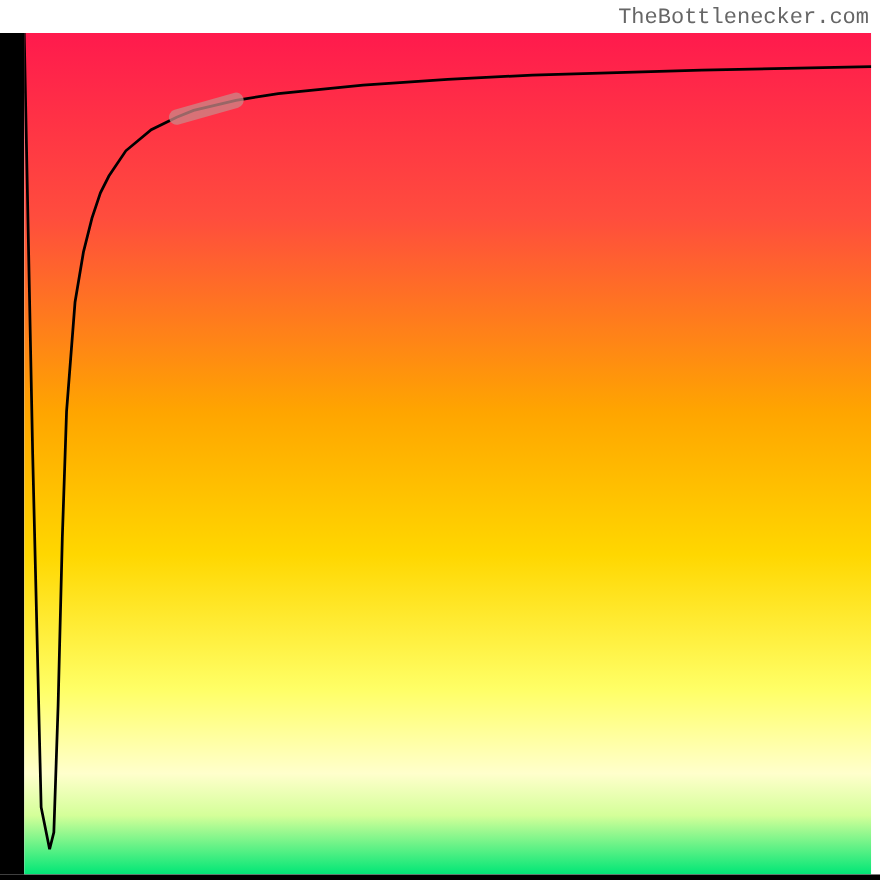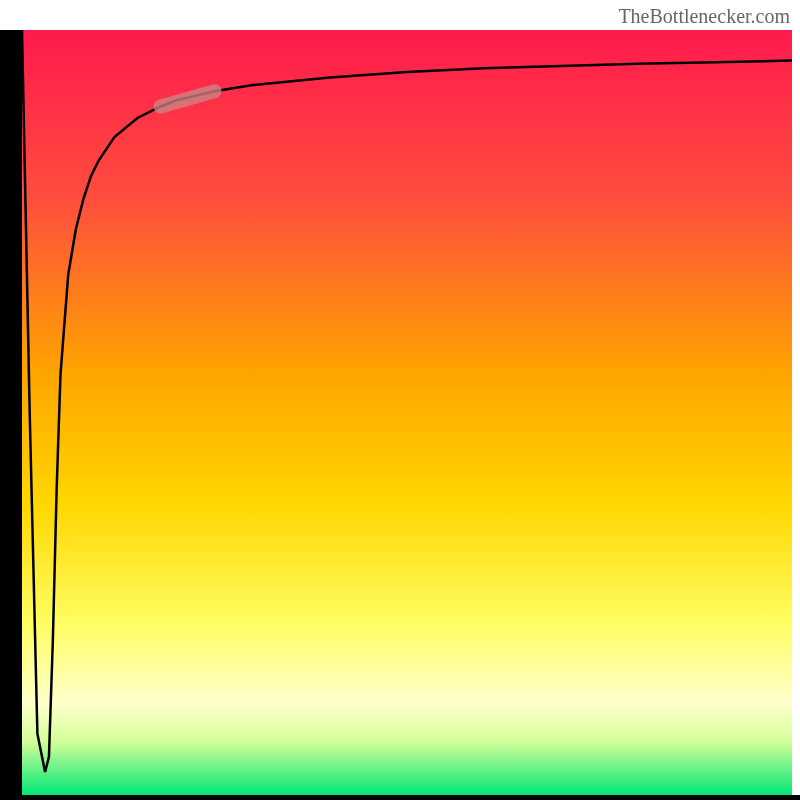--- a/index.html
+++ b/index.html
@@ -14,21 +14,21 @@
       position: relative;
       width: 800px;
       height: 800px;
     }
     .attribution {
       position: absolute;
       top: 5px;
       right: 10px;
       color: #666;
       font-size: 20px;
-      font-family: Liberation Serif, serif;
+      font-family: Liberation Mono, monospace;
       z-index: 10;
     }
     .plot-area {
       position: absolute;
       top: 30px;
       left: 22px;
       width: 770px;
       height: 765px;
     }
     .gradient-bg {

